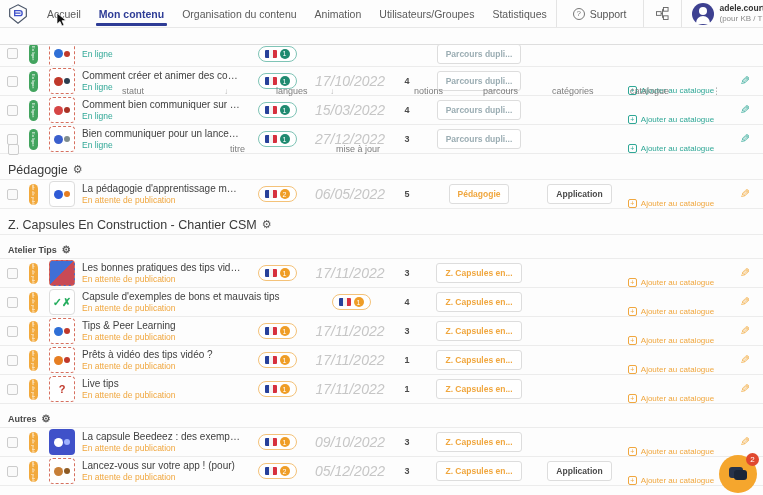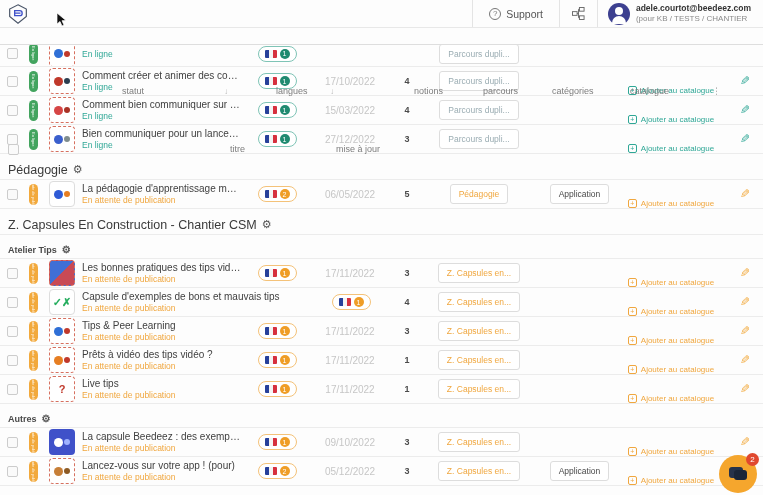--- a/index.html
+++ b/index.html
@@ -91,25 +91,25 @@
   .row.orange .lang-pill { border-color:#f4c279; }
   .flag { display:flex; width:12px; height:8px; overflow:hidden; border-radius:1px; }
   .flag i { flex:1; }
   .flag i:nth-child(1){ background:#27409a; } .flag i:nth-child(2){ background:#f4f4f4; }
   .flag i:nth-child(3){ background:#d6303e; }
   .lang-count { width:10px; height:10px; border-radius:50%; color:#fff; font-size:7px;
     display:flex; align-items:center; justify-content:center; }
   .row.green .lang-count { background:#1f8a70; }
   .row.orange .lang-count { background:#ef9d26; }
 
-  .date { font-size:10px; color:#c6c6c6; }
+  .date { font-size:14px; font-style:italic; color:#c6c6c6; }
   .notions { font-size:9px; font-weight:bold; color:#4a4a4a; }
 
   .chip { font-size:8.5px; padding:4px 8px; border:1px solid #ddd; border-radius:3px;
-    background:#fff; white-space:nowrap; max-width:100%; overflow:hidden; text-overflow:ellipsis; }
+    background:#fff; white-space:nowrap; max-width:100%; overflow:hidden; text-overflow:ellipsis;font-weight:bold; }
   .chip-parcours { color:#9badb3; }
   .row.orange .chip-parcours { color:#f0a73f; }
   .chip-category { color:#4a4a4a; margin-left:13px; }
 
   .catalogue-link { display:flex; align-items:center; gap:4px; font-size:8px; cursor:pointer; }
   .row.green .catalogue-link { color:#2fa796; }
   .row.orange .catalogue-link { color:#f0a73f; }
   .cat-icon { width:9px; height:9px; border:1px solid currentColor; border-radius:2px;
     font-size:7px; line-height:7px; text-align:center; }
   .edit-icon { font-size:12px; cursor:pointer; transform:scaleX(-1); display:inline-block; }
@@ -141,20 +141,28 @@
 </head>
 <body>
 
 <div class="app">
 
   <div class="topbar">
     <svg class="logo" viewBox="0 0 24 24">
       <path d="M12 1 L22 6 V15 L12 23 L2 15 V6 Z" fill="none" stroke="#4a5568" stroke-width="1.4"></path>
       <path d="M8 8 h6 a3 3 0 0 1 0 6 h-6 z M8 11 h7" fill="none" stroke="#3f51c9" stroke-width="1.6"></path>
     </svg>
+    <div class="nav">
+      <div class="nav-item">Accueil</div>
+      <div class="nav-item active">Mon contenu</div>
+      <div class="nav-item">Organisation du contenu</div>
+      <div class="nav-item">Animation</div>
+      <div class="nav-item">Utilisateurs/Groupes</div>
+      <div class="nav-item">Statistiques</div>
+    </div>
     <div class="topbar-right">
       <div class="support">
         <span class="qmark">?</span>
         <span>Support</span>
       </div>
       <div class="share-btn">
         <svg width="13" height="13" viewBox="0 0 14 14">
           <rect x="8" y="0.5" width="5" height="4" fill="none" stroke="#666"></rect>
           <rect x="8" y="9.5" width="5" height="4" fill="none" stroke="#666"></rect>
           <rect x="0.5" y="5" width="5" height="4" fill="none" stroke="#666"></rect>

